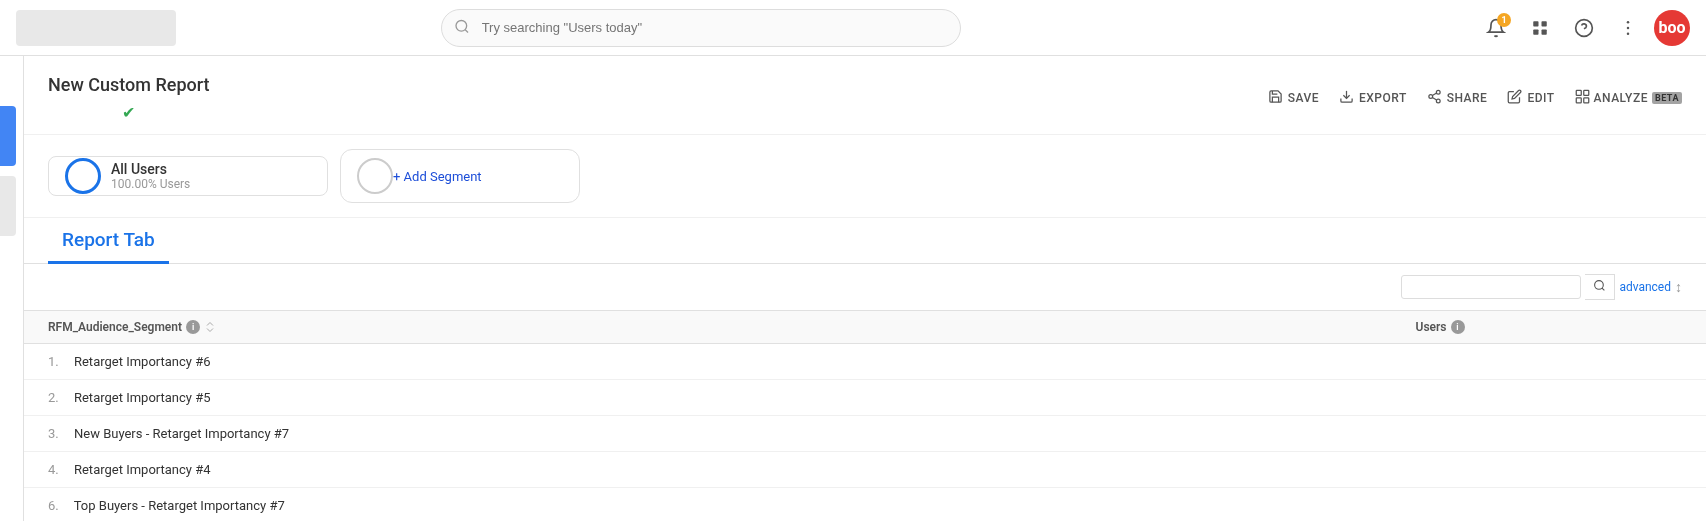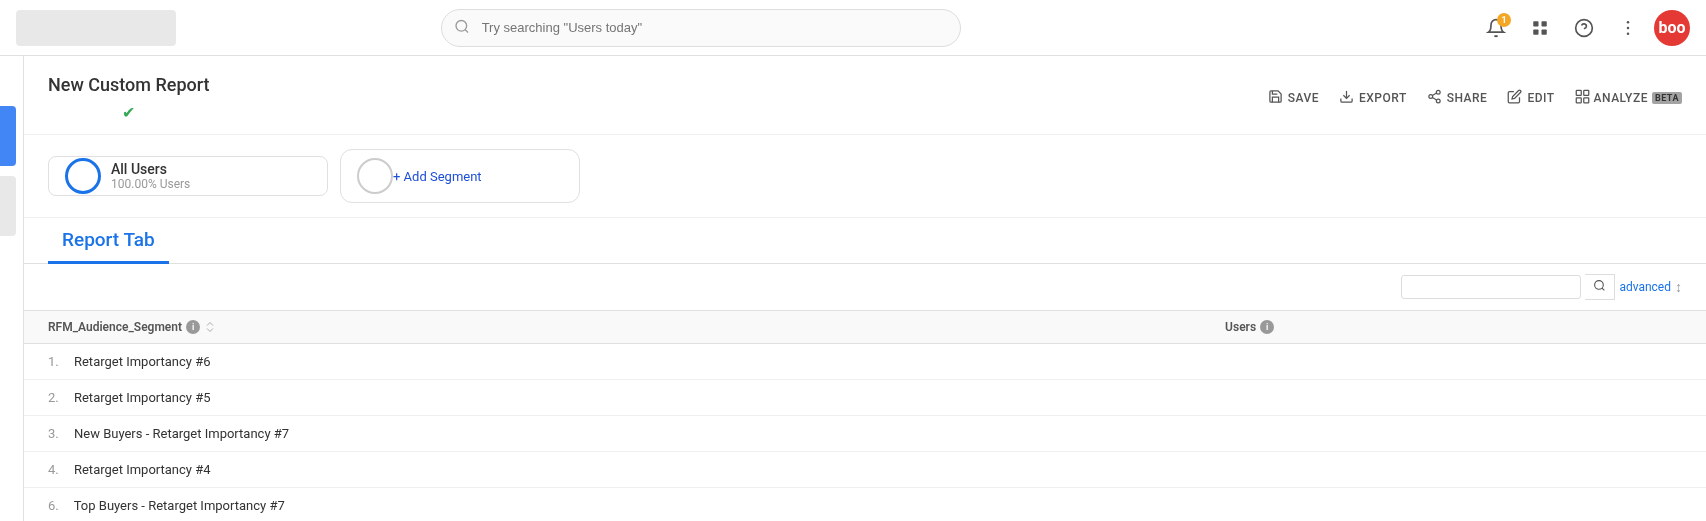--- a/index.html
+++ b/index.html
@@ -323,21 +323,21 @@
       background: #f9f9f9;
       border-bottom: 1px solid #e0e0e0;
       border-top: 1px solid #e0e0e0;
       padding: 9px 24px;
       text-align: left;
       font-size: 12px;
       font-weight: 600;
       color: #555;
       white-space: nowrap;
     }
-    .data-table th.right { text-align: left; padding-right: 51px; }
+    .data-table th.right { text-align: center; padding-right: 51px; }
     .data-table td {
       padding: 10px 24px;
       border-bottom: 1px solid #f0f0f0;
       font-size: 13px;
       color: #333;
     }
     .data-table td.right { text-align: right; padding-right: 40px; }
     .row-num { color: #999; margin-right: 12px; }
     .col-header-info {
       display: inline-flex;

